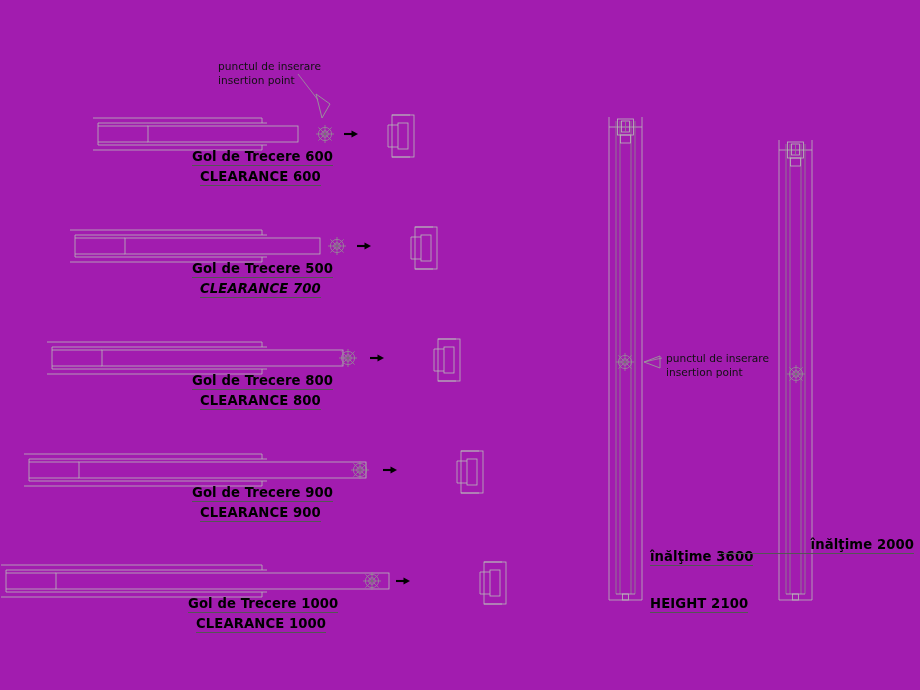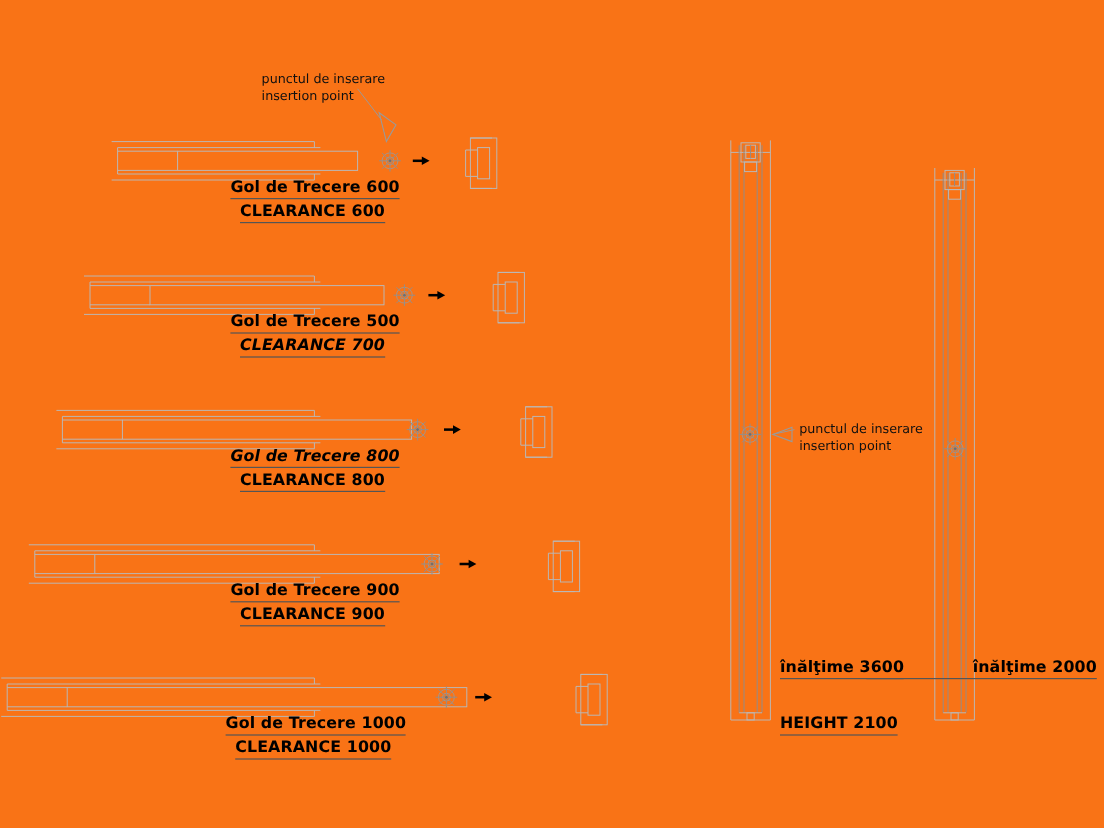--- a/index.html
+++ b/index.html
@@ -9,21 +9,21 @@
     background: #ffffff;
   }
   body {
     font-family: "DejaVu Sans", "Liberation Sans", sans-serif;
     -webkit-font-smoothing: antialiased;
   }
   #canvas {
     position: relative;
     width: 920px;
     height: 690px;
-    background: #f97316;
+    background: #a21caf;
     overflow: hidden;
   }
   #vector-layer {
     position: absolute;
     left: 0;
     top: 0;
     width: 920px;
     height: 690px;
   }
   .text-layer {
@@ -260,28 +260,28 @@
       <div>punctul de inserare</div>
       <div>insertion point</div>
     </div>
 
     <div class="lbl lbl-bold" style="left:192px; top:150px;">Gol de Trecere 600</div>
     <div class="lbl lbl-bold" style="left:200px; top:170px;">CLEARANCE 600</div>
 
     <div class="lbl lbl-bold" style="left:192px; top:262px;">Gol de Trecere 500</div>
     <div class="lbl lbl-bold" style="left:200px; top:282px;font-style:italic;">CLEARANCE 700</div>
 
-    <div class="lbl lbl-bold" style="left:192px; top:374px;font-style:italic;">Gol de Trecere 800</div>
+    <div class="lbl lbl-bold" style="left:192px; top:374px;">Gol de Trecere 800</div>
     <div class="lbl lbl-bold" style="left:200px; top:394px;">CLEARANCE 800</div>
 
     <div class="lbl lbl-bold" style="left:192px; top:486px;">Gol de Trecere 900</div>
     <div class="lbl lbl-bold" style="left:200px; top:506px;">CLEARANCE 900</div>
 
     <div class="lbl lbl-bold" style="left:188px; top:597px;">Gol de Trecere 1000</div>
     <div class="lbl lbl-bold" style="left:196px; top:617px;">CLEARANCE 1000</div>
 
     <div class="lbl lbl-bold" style="left:650px; top:550px;">înălţime 3600</div>
     <div class="lbl lbl-bold" style="left:650px; top:566px;margin-top:31px;">HEIGHT 2100</div>
 
-    <div class="lbl lbl-bold lbl-right" style="left:722px; width:192px; top:550px;">înălţime 2000</div>
+    <div class="lbl lbl-bold lbl-right" style="left:722px; width:192px; top:538px;">înălţime 2000</div>
 
   </div>
 </div>
 
 </body></html>

